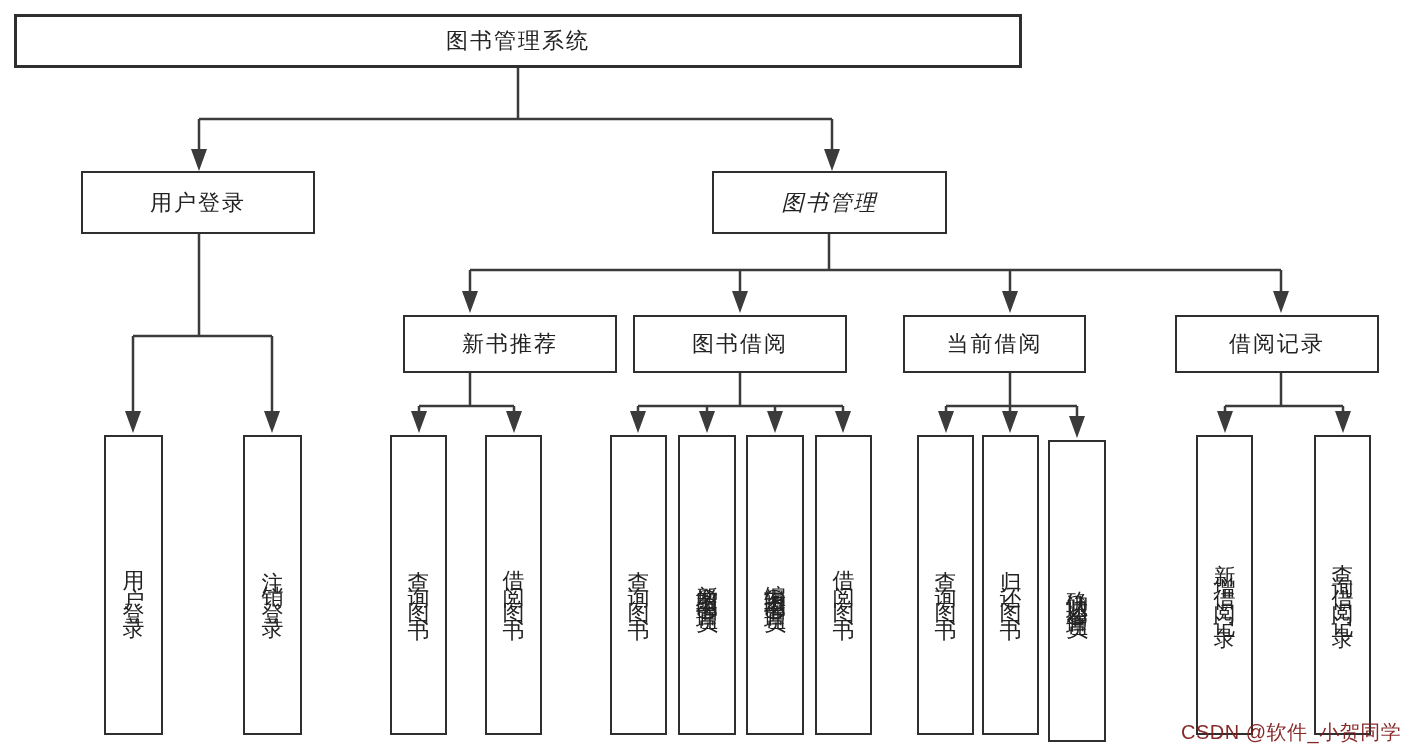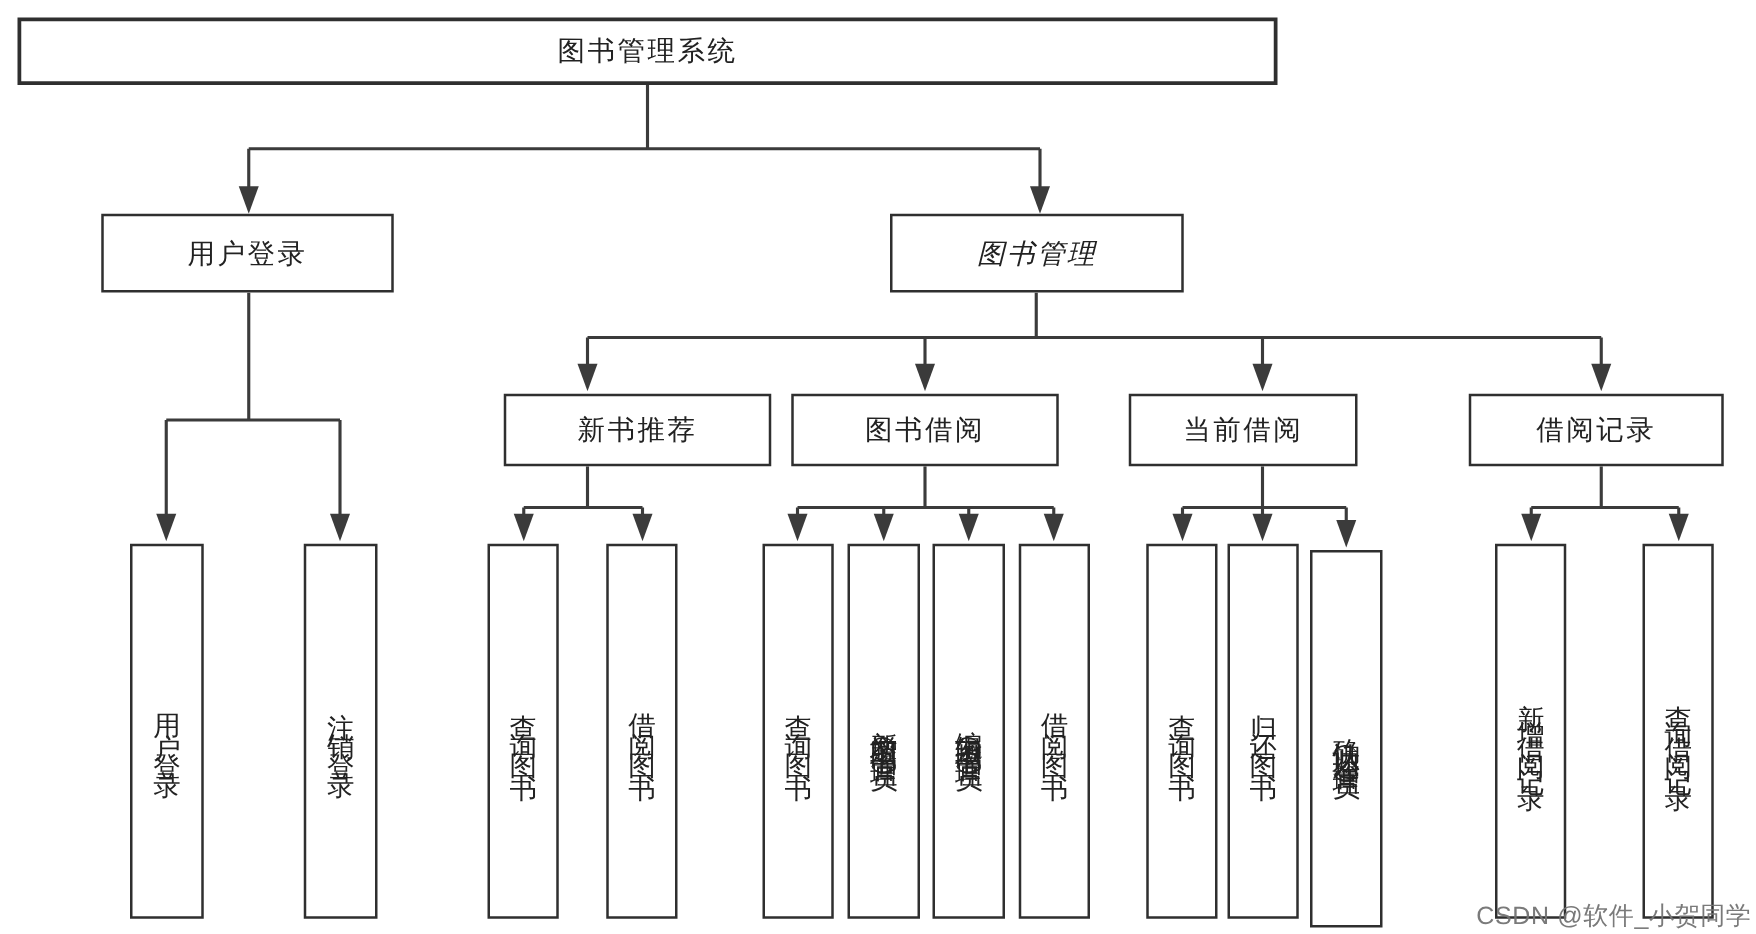--- a/index.html
+++ b/index.html
@@ -42,21 +42,21 @@
     white-space: nowrap;
   }
   .vlabel.short { letter-spacing: 16px; }
   .vlabel.mid   { letter-spacing: 13px; }
   .vlabel.long  { letter-spacing: 4px; }
   #watermark {
     position: absolute;
     left: 1181px;
     top: 719px;
     font-size: 20px;
-    color: #737373;
+    color: #7f1d1d;
     letter-spacing: 0.5px;
     white-space: nowrap;
     opacity: 0.95;
   }
 </style>
 </head>
 <body>
 
 <div id="stage">
 

